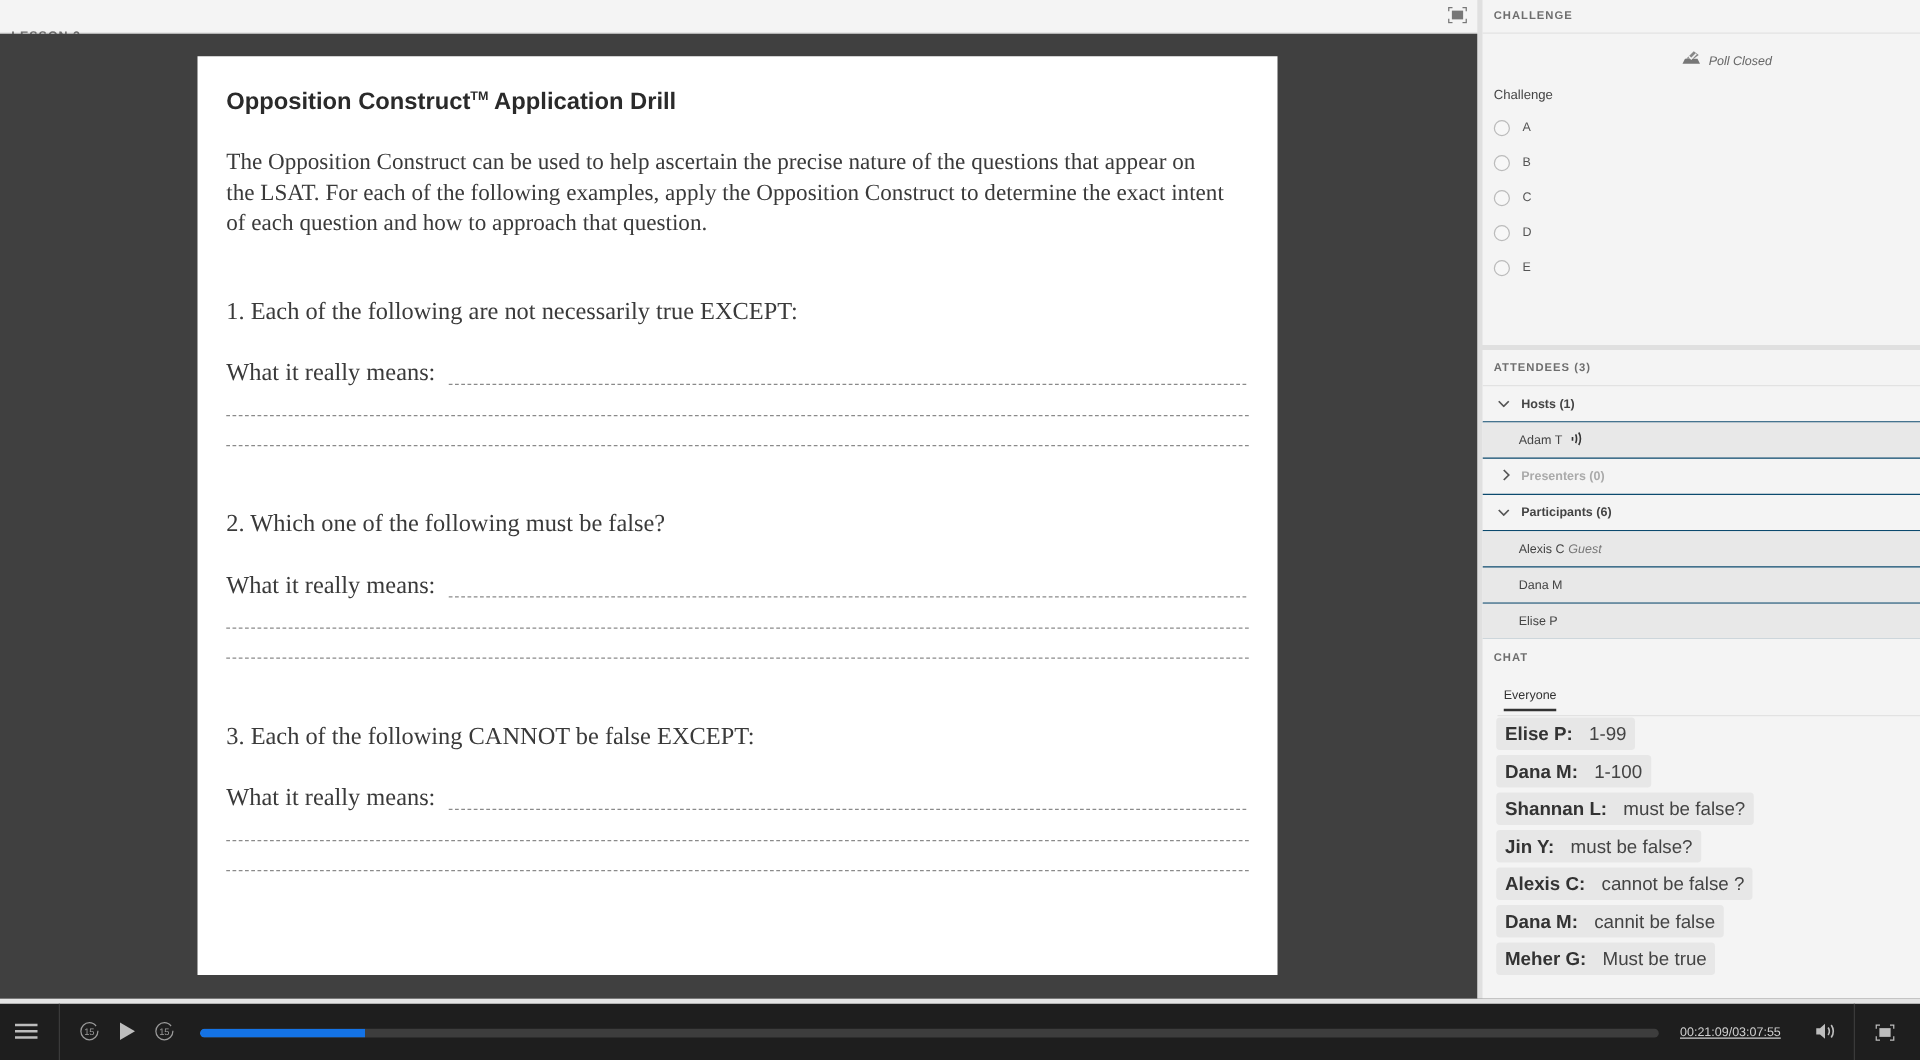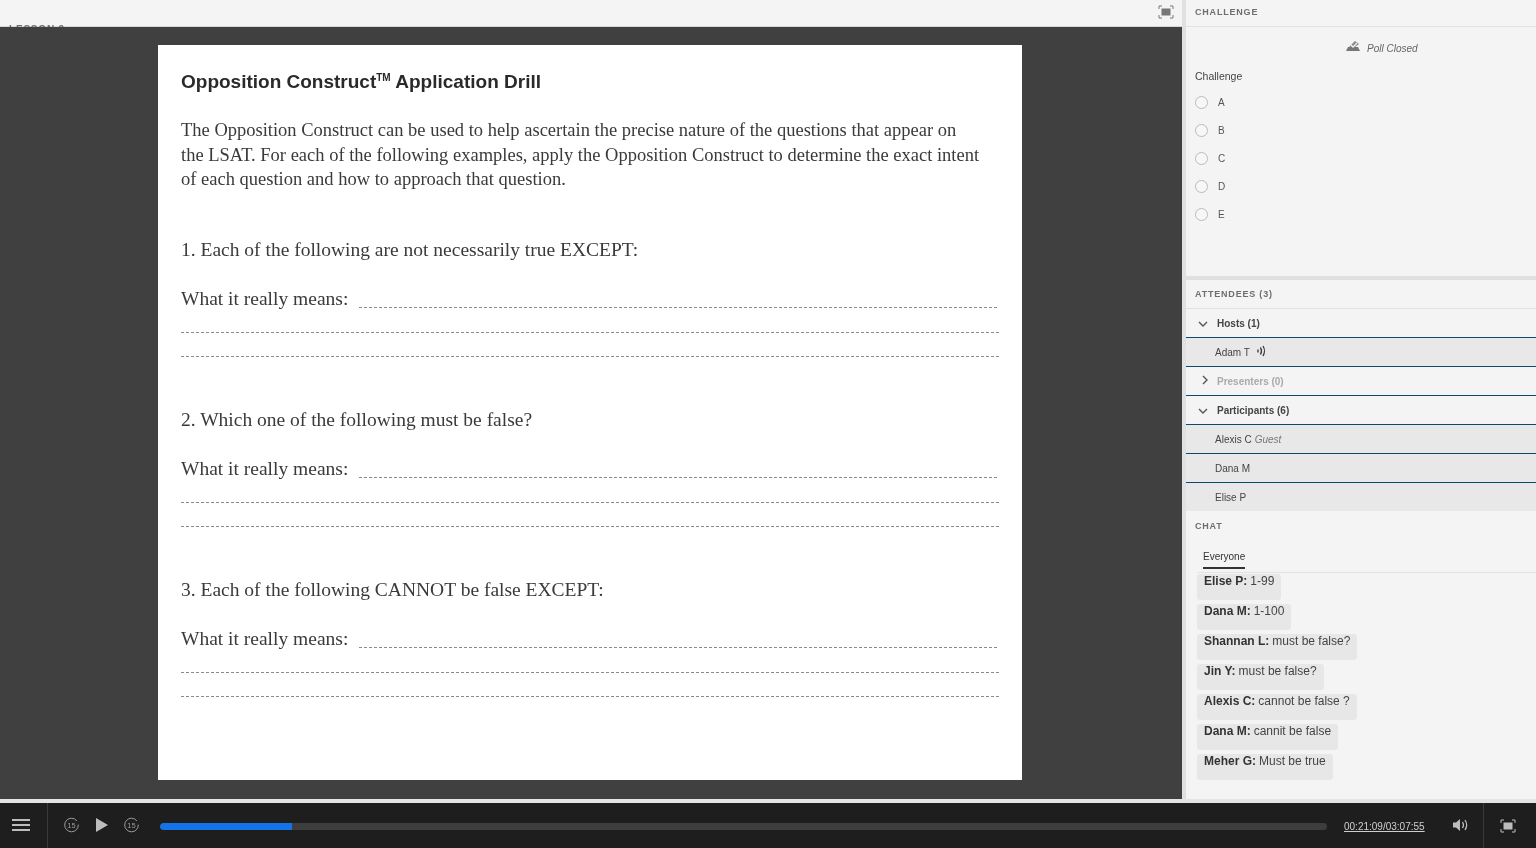--- a/index.html
+++ b/index.html
@@ -30,21 +30,21 @@
 
   .att-row { position: absolute; left: 0; width: 366px; height: 29px; border-bottom: 1px solid #0c4a6e; font-size: 10px; color: #444; display: flex; align-items: center; }
   .att-group { font-weight: bold; padding-left: 12px; }
   .att-group .chev { width: 14px; display: inline-block; color: #555; font-size: 10px; margin-right: 5px; }
   .att-group.muted { color: #aaa; text-align: center; }
   .att-person { background: #e8e8e8; padding-left: 29px; }
   .att-person .guest { font-style: italic; color: #777; margin-left: 3px; }
 
   .chat-tab { position: absolute; left: 17px; top: 40px; font-size: 10px; color: #333; padding-bottom: 5px; border-bottom: 2px solid #333; }
   .chat-tab-line { position: absolute; left: 12px; right: 0; top: 61px; border-top: 1px solid #e2e2e2; }
-  .msg { position: absolute; left: 11px; height: 26px; background: #e7e7e7; border-radius: 3px; padding: 0 7px; display: flex; font-size: 12px; color: #444; }
+  .msg { position: absolute; left: 11px; height: 26px; background: #e7e7e7; border-radius: 3px; padding: 0 7px; display: flex; align-items: center; font-size: 15px; color: #444; gap: 10px; }
   .msg b { margin-right: 3px; color: #333; }
 
   
   .bottom { position: absolute; left: 0; top: 799px; width: 1536px; height: 49px; background: #1e1e1e; border-top: 4px solid #e4e4e4; }
   .menu-btn { position: absolute; left: 12px; top: 16px; width: 18px; height: 14px; }
   .menu-btn span { display: block; height: 2px; background: #bdbdbd; margin-bottom: 3px; }
   .sep { position: absolute; top: 0; width: 1px; height: 45px; background: #3a3a3a; }
   .ctl { position: absolute; top: 13px; }
   .progress { position: absolute; left: 160px; top: 20px; width: 1167px; height: 7px; border-radius: 4px; background: #3d3d3d; overflow: hidden; }
   .progress-fill { height: 100%; width: 132px; background: #1473e6; border-radius: 4px 0 0 4px; }

